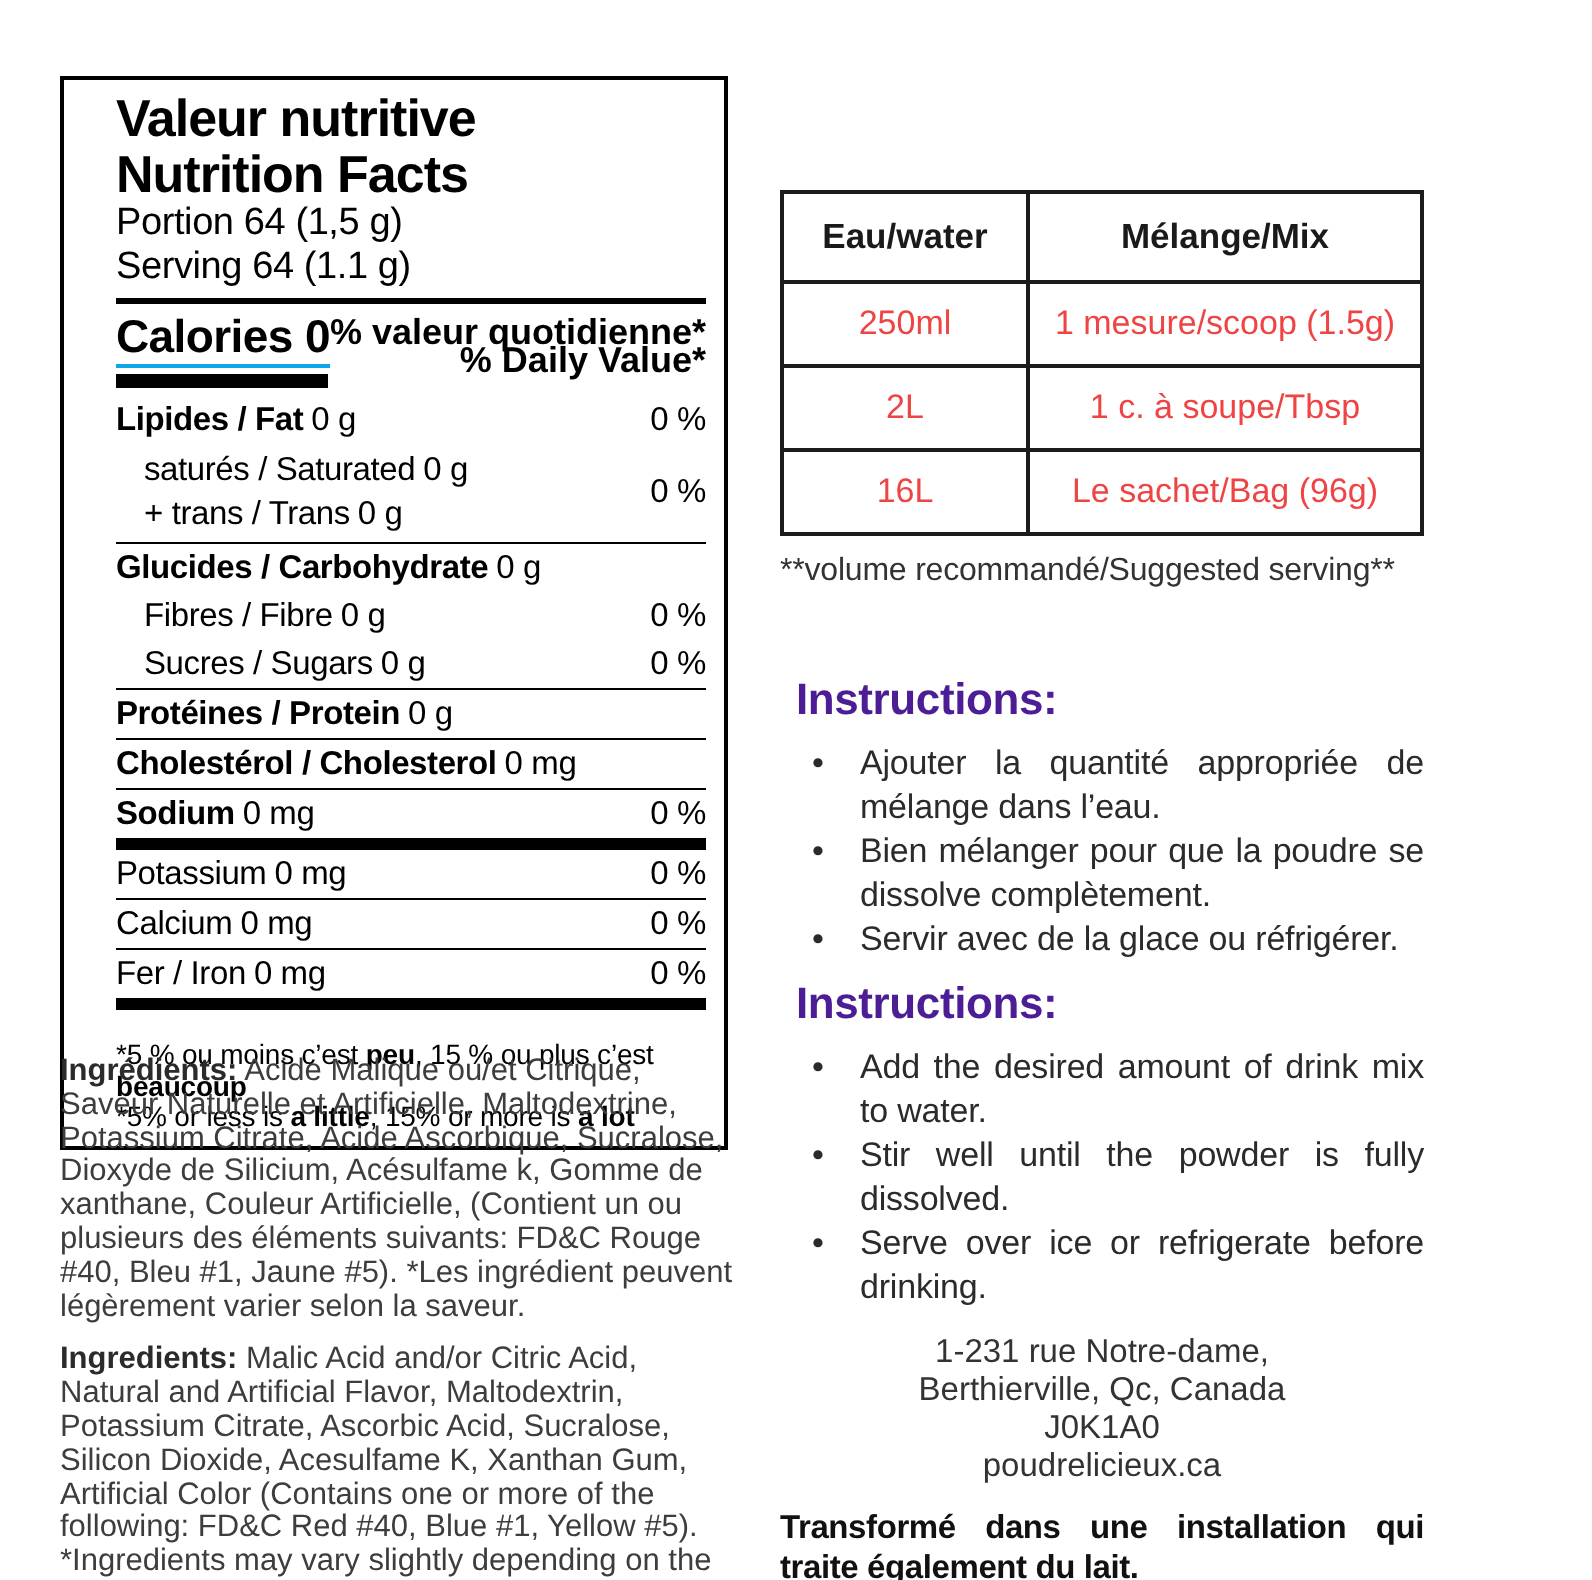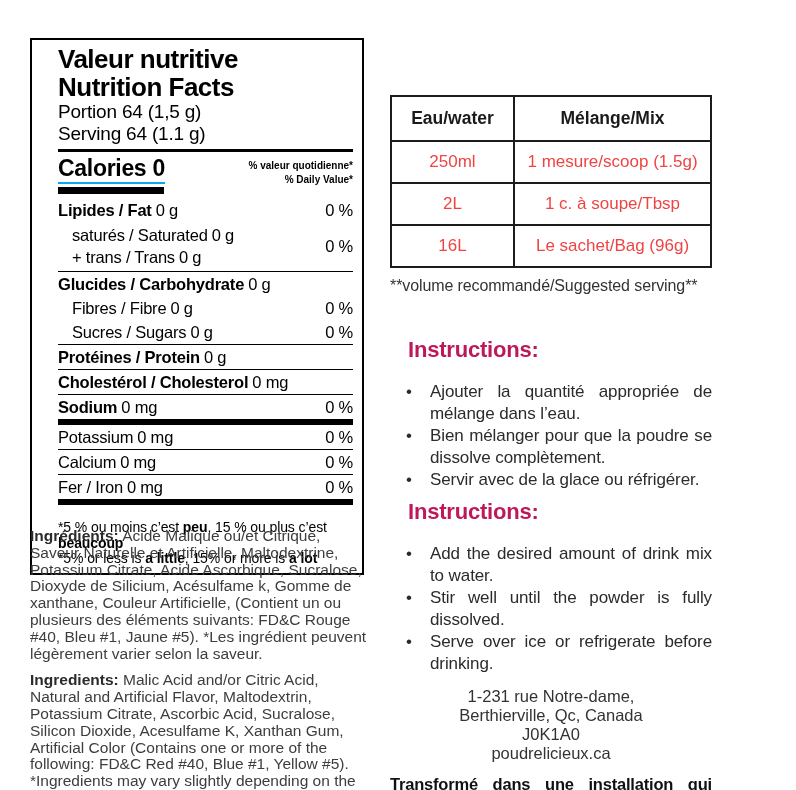--- a/index.html
+++ b/index.html
@@ -25,21 +25,21 @@
   .facts-title { font-size: 26px; line-height: 28px; font-weight: bold; letter-spacing: -0.5px; margin: 0; }
   .serving-line { font-size: 19px; line-height: 22px; letter-spacing: -0.2px; }
   .rule-med { height: 3px; background: #000; margin: 4px 0 0 0; }
   .rule-thin { height: 1px; background: #000; }
   .rule-thick { height: 6px; background: #000; }
 
   .cal-row { display: flex; justify-content: space-between; padding: 4px 0 4px 0; }
   .cal-word { font-size: 23px; line-height: 25px; font-weight: bold; letter-spacing: -0.3px;
               border-bottom: 2px solid #0ea5e9; padding-bottom: 1px; display: inline-block; }
   .cal-bar { height: 7px; background: #000; width: 106px; margin-top: 3px; }
-  .dv-note { text-align: right; font-size: 10px; line-height: 14px; font-weight: bold; padding-top: 3px; }
+  .dv-note { text-align: right; font-size: 18px; line-height: 14px; font-weight: bold; padding-top: 3px; }
 
   .nrow { display: flex; justify-content: space-between; align-items: baseline;
           font-size: 16.5px; line-height: 19px; padding: 2.5px 0; letter-spacing: -0.2px; }
   .nrow .nval { margin-left: 4px; font-weight: normal; }
   .nrow .npct { font-weight: normal; white-space: nowrap; }
   .nrow.sub-group { align-items: center; }
   .sub-lines .subline { padding: 1.5px 0 1.5px 14px; }
   .b { font-weight: bold; }
 
   .footnotes { margin-top: 15px; font-size: 14px; line-height: 15.5px; letter-spacing: -0.1px; }
@@ -57,21 +57,21 @@
   .right-col { position: absolute; left: 390px; top: 95px; width: 322px; color: #2e2e2e; }
 
   table.mix-table { border-collapse: collapse; width: 322px; background: #fff; padding-left: 22px; }
   .mix-table th, .mix-table td { border: 2px solid #1c1c1c; text-align: center; vertical-align: middle; }
   .mix-table th { font-size: 17.5px; font-weight: bold; color: #1a1a1a; padding: 11px 4px; }
   .mix-table td { font-size: 17px; color: #ef4444; padding: 10px 4px; }
   .mix-table .col-water { width: 123px; }
 
   .table-note { margin-top: 9px; font-size: 16px; line-height: 18px; color: #333; letter-spacing: -0.1px; }
 
-  .instr-head { font-size: 22px; line-height: 26px; font-weight: bold; color: #be185d; margin: 18px; letter-spacing: -0.2px; }
+  .instr-head { font-size: 22px; line-height: 26px; font-weight: bold; color: #4c1d95; margin: 8px; letter-spacing: -0.2px; }
   .instr-head.fr { margin-top: 42px; }
   .instr-head.en { margin-top: 8px; }
 
   ul.bullets { list-style: none; margin: 2px 0 0 0; padding: 0; }
   ul.bullets li {
     position: relative; padding-left: 40px;
     font-size: 17px; line-height: 22px; color: #2b2b2b;
     text-align: justify; letter-spacing: -0.1px;
   }
   ul.bullets li::before { content: "\2022"; position: absolute; left: 16px; top: 0; }

